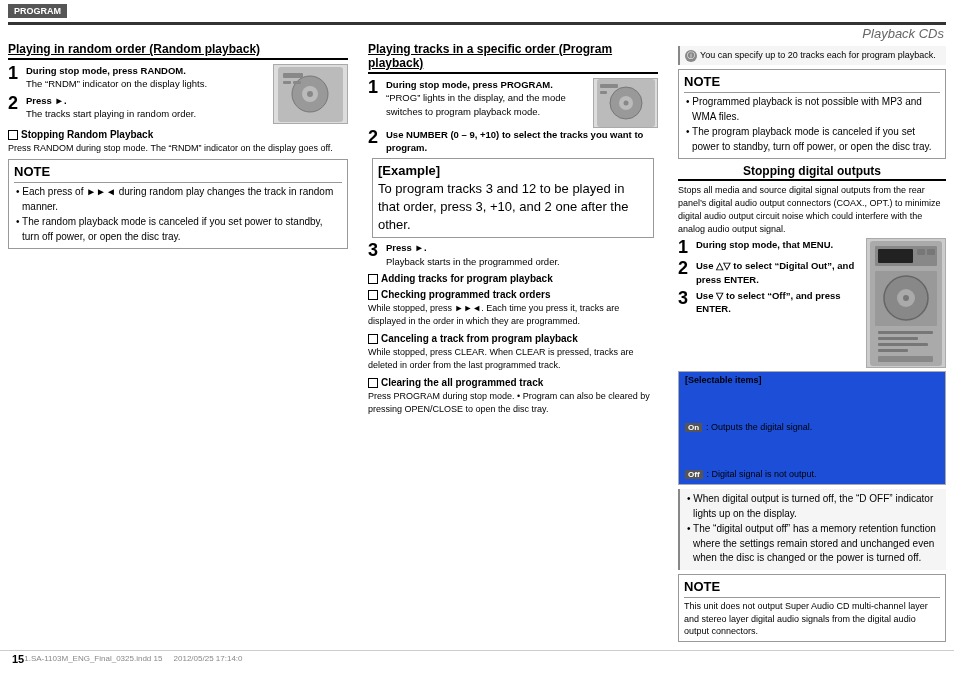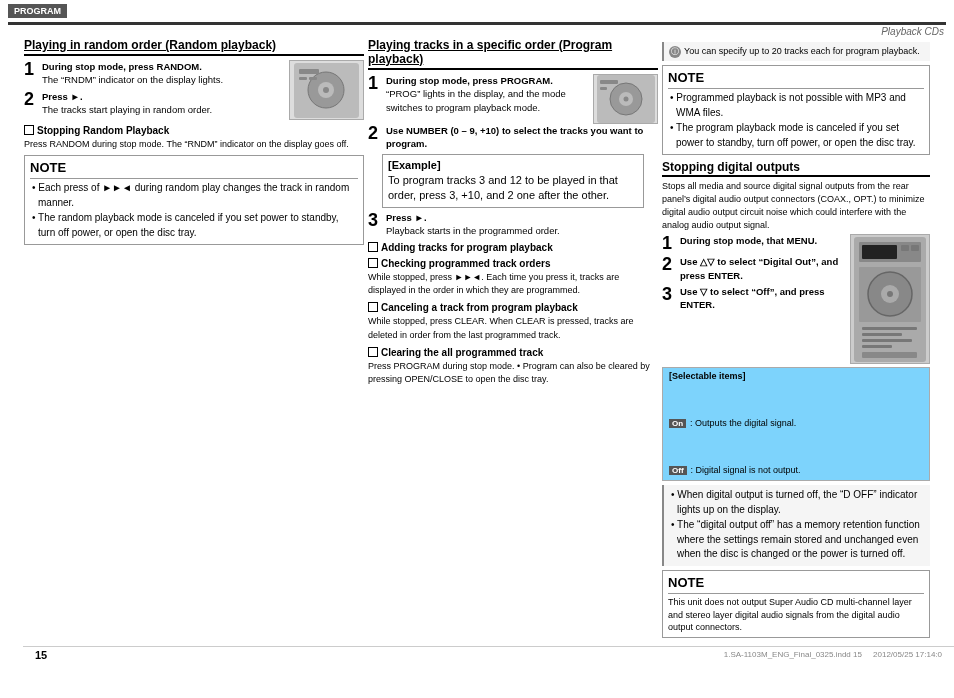--- a/index.html
+++ b/index.html
@@ -35,30 +35,30 @@
     }
 
     
     .playback-cds-bar {
       display: flex;
       justify-content: flex-end;
       padding: 1px 10px;
       background: #fff;
     }
     .playback-cds-label {
-      font-size: 10px;
+      font-size: 13px;
       color: #666;
       font-style: italic;
     }
 
     
     .main-content {
       display: flex;
-      padding: 0 24px;
-      gap: 4px;
+      padding: 0 8px;
+      gap: 20px;
     }
 
     
     .left-column {
       width: 340px;
       flex-shrink: 0;
     }
 
     
     .middle-column {
@@ -143,49 +143,49 @@
       border-bottom: 1px solid #999;
       padding-bottom: 1px;
     }
 
     .subsection-title {
       font-size: 10px;
       font-weight: bold;
       margin-top: 5px;
       margin-bottom: 2px;
       display: flex;
-      align-items: flex-start;
+      align-items: flex-end;
       gap: 3px;
     }
     .checkbox-icon {
       display: inline-block;
       width: 10px;
       height: 10px;
       border: 1px solid #000;
       flex-shrink: 0;
     }
     .body-text {
       font-size: 9px;
       line-height: 1.45;
       margin-bottom: 2px;
     }
 
     .example-box {
       border: 1px solid #999;
       padding: 3px 5px;
-      margin: 3px 14px;
-      font-size: 11px;
+      margin: 3px 4px;
+      font-size: 13px;
       line-height: 1.4;
     }
     .example-label {
       font-weight: bold;
     }
 
     .selectable-items {
-      background: #7dd3fc;
+      background: #1d4ed8;
       border: 1px solid #aaa;
       padding: 3px 6px;
       font-size: 9px;
       margin: 3px 0;
     }
     .selectable-row {
       display: flex;
       align-items: baseline;
       gap: 4px;
       margin-bottom: 2px;
@@ -203,26 +203,24 @@
       background: #f5f5f5;
       border-left: 2px solid #888;
       padding: 3px 5px;
       font-size: 9px;
       line-height: 1.4;
       margin: 4px 0;
     }
 
     .page-footer {
       display: flex;
-      justify-content: space-between;
       align-items: center;
       padding: 2px 12px;
       border-top: 1px solid #ccc;
       margin-top: 4px;
-      margin-left: 23px;
     }
     .page-number {
       font-size: 11px;
       font-weight: bold;
     }
     .footer-file {
       font-size: 8px;
       color: #888;
     }
 
@@ -231,20 +229,21 @@
       gap: 5px;
     }
 
     .stopping-title {
       font-size: 12px;
       font-weight: bold;
       border-bottom: 2px solid #000;
       margin-bottom: 3px;
       padding-bottom: 1px;
       margin-top: 5px;
+      text-align: center;
     }
 
     .bullet-text {
       font-size: 10px;
       line-height: 1.45;
       padding-left: 8px;
       text-indent: -6px;
       margin-bottom: 1px;
     }
 

